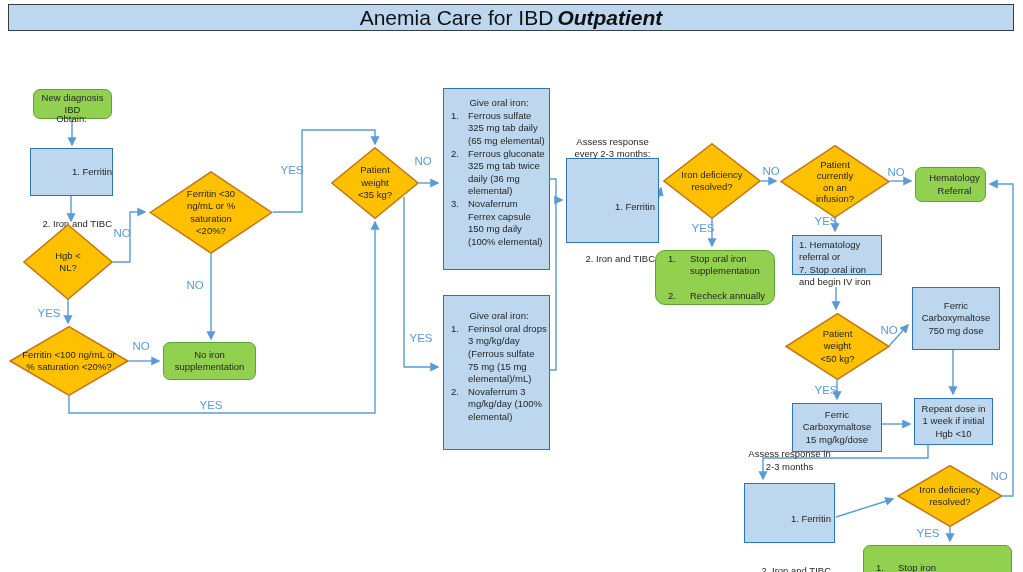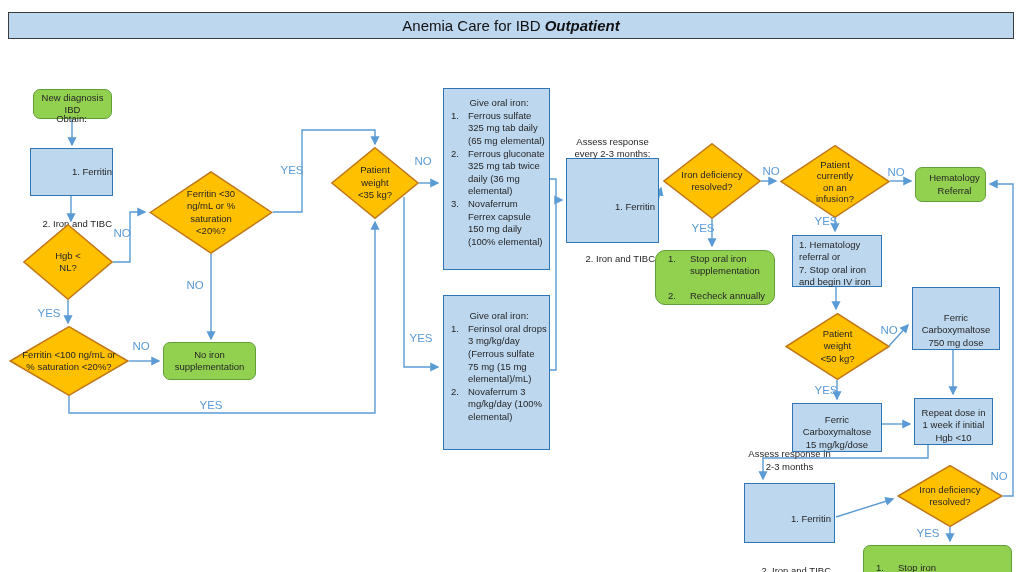--- a/index.html
+++ b/index.html
@@ -1,29 +1,29 @@
 <!DOCTYPE html>
 <html><head>
 <meta charset="utf-8">
 <style>
   html,body{margin:0;padding:0;background:#fff;}
   body{width:1023px;height:572px;overflow:hidden;font-family:"Liberation Sans",sans-serif;}
   .stage{position:absolute;left:0;top:0;width:1023px;height:572px;}
 
   .titlebar{position:absolute;left:8px;top:4px;width:1004px;height:25px;background:#BDD7EE;
     border:1.5px solid #3b3b3b;display:flex;align-items:center;justify-content:center;
-    font-size:15px;color:#111;margin-top:8px;}
+    font-size:21px;color:#111;}
   .titlebar .em{font-weight:bold;font-style:italic;margin-left:4px;}
 
   .node{position:absolute;box-sizing:border-box;color:#262626;font-size:9.5px;line-height:1.3;}
   .rect{background:#BDD7EE;border:1.4px solid #2E75B6;}
   .green{background:#92D050;border:1.4px solid #61A038;display:flex;align-items:center;
     justify-content:center;text-align:center;white-space:pre-line;}
   .r6{border-radius:7px;} .r10{border-radius:10px;}
-  .centered{display:flex;align-items:flex-end;justify-content:center;text-align:center;white-space:pre-line;}
+  .centered{display:flex;align-items:center;justify-content:center;text-align:center;white-space:pre-line;}
 
   .diamond svg{position:absolute;left:0;top:0;width:100%;height:100%;}
   .diamond .dtext{position:absolute;left:0;top:0;right:0;bottom:0;display:flex;align-items:center;
     justify-content:center;text-align:center;white-space:pre-line;}
 
   .ctitle{text-align:center;}
   .litem{text-align:right;padding-left:3px;}
   .li{display:flex;text-align:left;}
   .li .num{flex:none;width:17px;}
   .li .tx{flex:1;}
@@ -189,21 +189,21 @@
       </svg>
     <div class="dtext" style="line-height:1.2;">Patient
 currently
 on an
 infusion?</div>
   </div>
 
   <div class="node green r6" style="left:915px;top:167px;width:71px;height:35px;padding-left:8px;"><span>Hematology
 Referral</span></div>
 
-  <div class="node rect" style="left:792px;top:235px;width:90px;height:52px;padding:3px 2px 2px 6px;">
+  <div class="node rect" style="left:792px;top:235px;width:90px;height:40px;padding:3px 2px 2px 6px;">
     <div>1. Hematology</div>
     <div><span>referral </span><span style="font-weight:normal;">or</span></div>
     <div>7. Stop oral iron</div>
     <div>and begin IV iron</div>
   </div>
 
   <div class="node diamond" style="left:785px;top:313px;width:105px;height:67px;">
     <svg viewBox="0 0 100 100" preserveAspectRatio="none">
         <polygon points="50,1 99,50 50,99 1,50" fill="#FFC000" stroke="#C07617" stroke-width="1.5" vector-effect="non-scaling-stroke"></polygon>
       </svg>

